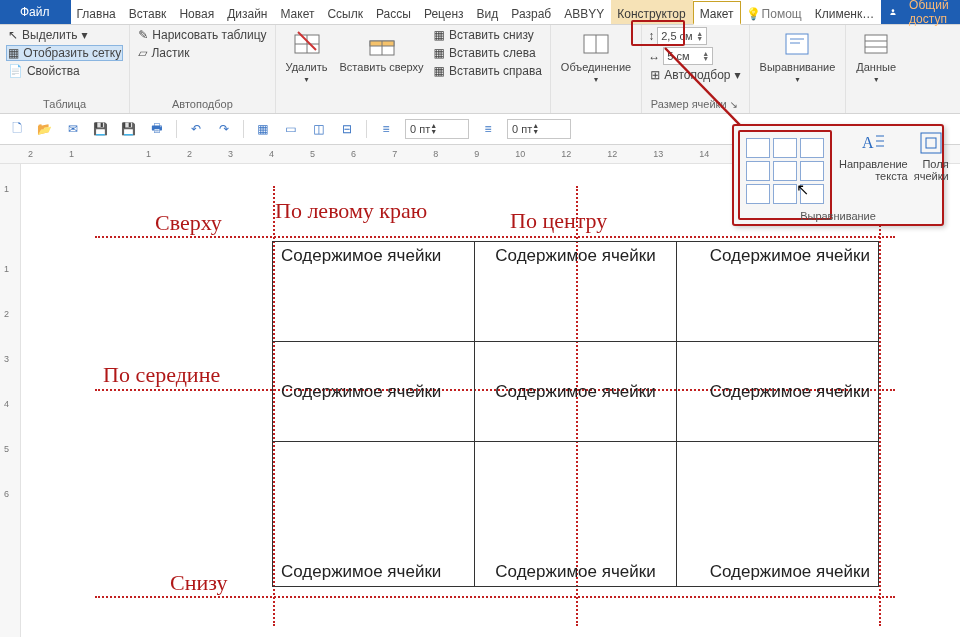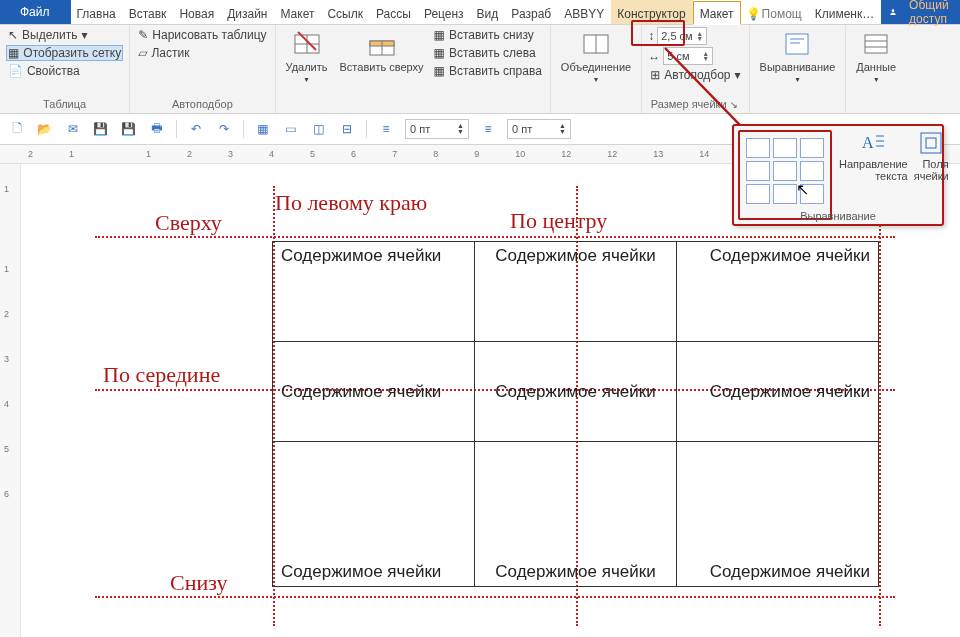--- a/index.html
+++ b/index.html
@@ -21,21 +21,21 @@
 .bigbtn{display:flex;flex-direction:column;align-items:center;justify-content:flex-start;gap:2px;padding:2px 4px;font-size:11px;text-align:center}
 .bigbtn .lbl{line-height:12px}
 .sv{display:block}
 .szrow{display:flex;align-items:center;gap:3px}
 .szfield{width:42px;height:16px;border:1px solid #bdbdbd;background:#fff;font-size:11px;padding:0 3px;display:flex;align-items:center;justify-content:space-between}
 .szfield .spin{display:flex;flex-direction:column;line-height:5px;font-size:7px;color:#666}
 .launcher{font-size:10px;color:#666;text-align:right;padding-right:2px}
 .qat{height:30px;background:#fff;border-bottom:1px solid #d4d4d4;display:flex;align-items:center;gap:10px;padding:0 8px}
 .qat .q{width:18px;height:18px;display:flex;align-items:center;justify-content:center;color:#3a74c4}
 .qat .sep{width:1px;height:18px;background:#d9d9d9}
-.qat .ptfield{width:54px;height:18px;border:1px solid #c7c7c7;background:#fff;display:flex;align-items:center;justify-content:space-between;padding:0 4px;font-size:11px}
+.qat .ptfield{width:54px;height:18px;border:1px solid #c7c7c7;background:#fff;display:flex;align-items:center;padding:0 4px;font-size:11px}
 .ruler-h{height:18px;background:#f7f7f7;border-bottom:1px solid #e2e2e2;display:flex;align-items:center;font-size:9px;color:#777;padding-left:28px;gap:36px}
 .workarea{position:relative;background:#fff;height:477px}
 .ruler-v{position:absolute;left:0;top:0;width:20px;height:100%;background:#f7f7f7;border-right:1px solid #e2e2e2}
 .ruler-v .tick{position:absolute;left:4px;font-size:9px;color:#777;transform:rotate(0)}
 .page{position:absolute;left:55px;top:12px;width:880px;height:460px;background:#fff}
 .tbl{position:absolute;left:217px;top:65px;border-collapse:collapse}
 .tbl td{border:1px solid #333;width:202px;height:100px;font-family:Liberation Sans, sans-serif;font-size:17px;color:#222;padding:4px 8px;box-sizing:border-box}
 .tbl td .cellc{display:block}
 .annot{position:absolute;font-family:"Times New Roman",serif;font-size:22px;color:#b01818;white-space:nowrap}
 .dline-h{position:absolute;height:0;border-top:2px dotted #c22020}
@@ -278,21 +278,21 @@
     <span class="tick" style="top:100px">1</span>
     <span class="tick" style="top:145px">2</span>
     <span class="tick" style="top:190px">3</span>
     <span class="tick" style="top:235px">4</span>
     <span class="tick" style="top:280px">5</span>
     <span class="tick" style="top:325px">6</span>
   </div>
 
   <div class="page">
 
-    <div class="annot" style="left:220px;top:14px;width:180px">По левому краю</div>
+    <div class="annot" style="left:220px;top:22px;width:180px">По левому краю</div>
     <div class="annot" style="left:455px;top:32px">По центру</div>
     <div class="annot" style="left:684px;top:14px;text-align:right;width:140px">По правому краю</div>
 
     <div class="annot" style="left:100px;top:34px">Сверху</div>
     <div class="annot" style="left:48px;top:186px">По середине</div>
     <div class="annot" style="left:115px;top:394px">Снизу</div>
 
     <div class="dline-h" style="left:40px;top:60px;width:800px"></div>
     <div class="dline-h" style="left:40px;top:213px;width:800px"></div>
     <div class="dline-h" style="left:40px;top:420px;width:800px"></div>

